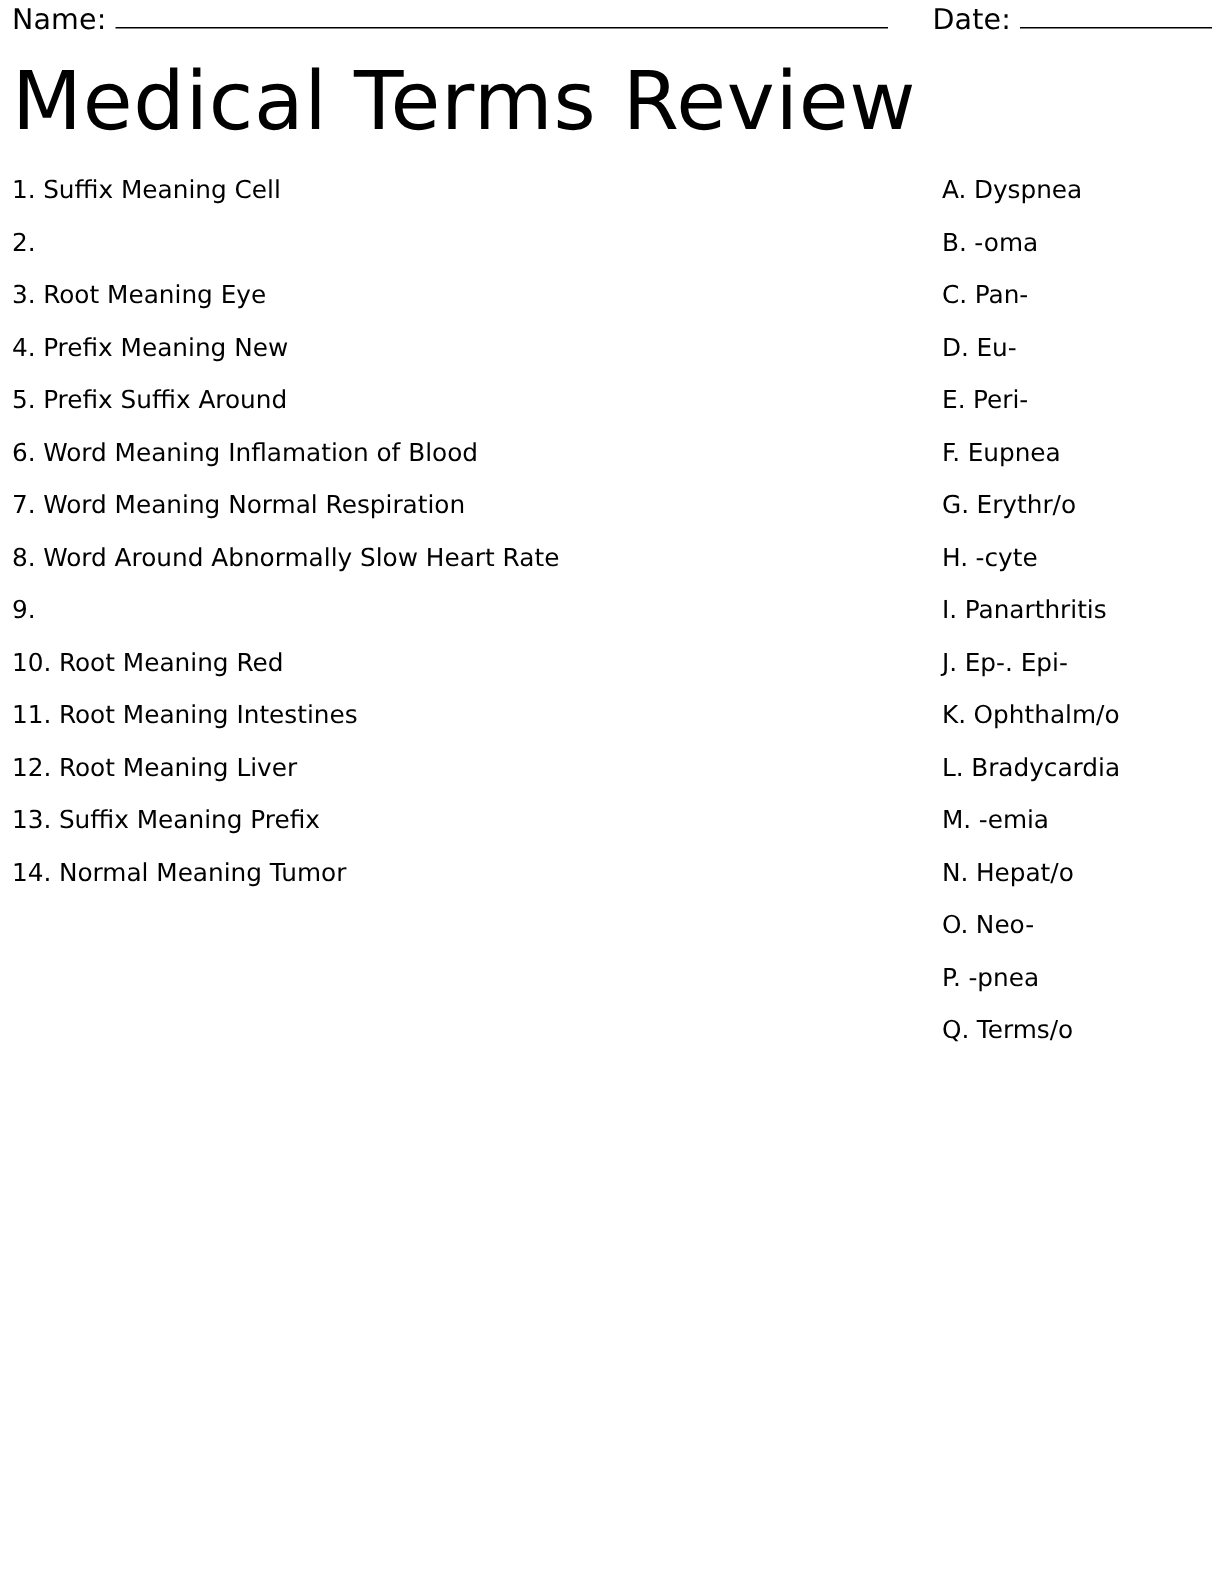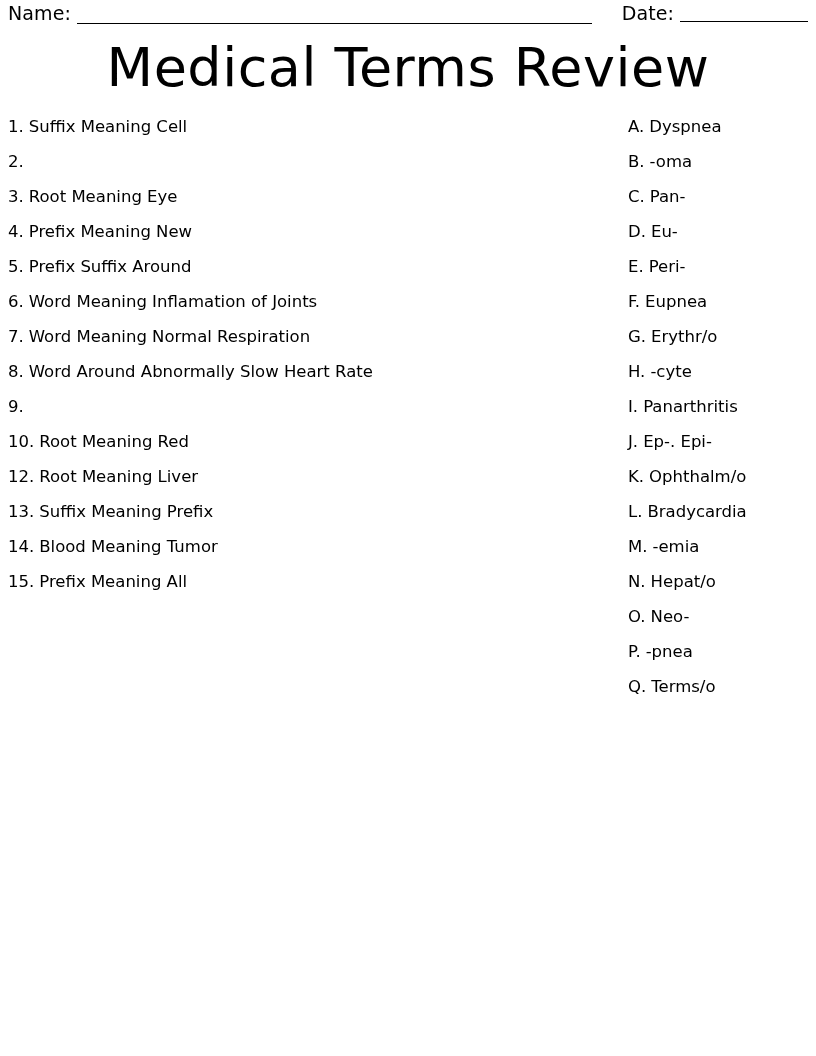--- a/index.html
+++ b/index.html
@@ -26,27 +26,27 @@
   .header-row {
     display: flex;
     align-items: baseline;
     justify-content: space-between;
     font-size: 19px;
     padding-top: 2px;
     white-space: nowrap;
   }
   .name-group {
     display: flex;
-    align-items: flex-end;
+    align-items: flex-start;
     flex: 1 1 auto;
     min-width: 0;
   }
   .date-group {
     display: flex;
-    align-items: center;
+    align-items: flex-start;
     flex: 0 0 auto;
     margin-left: 28px;
   }
   .field-label {
     font-size: 19px;
     letter-spacing: 0.1px;
   }
   .blank-name {
     flex: 1 1 auto;
     border-bottom: 1.6px solid #000;
@@ -57,21 +57,20 @@
   }
   .blank-date {
     width: 128px;
     border-bottom: 1.6px solid #000;
     height: 16px;
     margin-left: 6px;
   }
 
   
   .title {
-    text-align: center;
     font-family: "DejaVu Sans", sans-serif;
     font-size: 54px;
     font-weight: normal;
     letter-spacing: 0.5px;
     margin: 16px 0 22px 0;
     line-height: 1.05;
   }
 
   
   .columns {
@@ -133,52 +132,52 @@
       <div class="q-item">
         <span class="q-num">4.</span>
         <span class="q-text">Prefix Meaning New</span>
       </div>
       <div class="q-item">
         <span class="q-num">5.</span>
         <span class="q-text">Prefix Suffix Around</span>
       </div>
       <div class="q-item">
         <span class="q-num">6.</span>
-        <span class="q-text">Word Meaning Inflamation of Joints</span>
+        <span class="q-text">Word Meaning Inflamation of Blood</span>
       </div>
       <div class="q-item">
         <span class="q-num">7.</span>
         <span class="q-text">Word Meaning Normal Respiration</span>
       </div>
       <div class="q-item">
         <span class="q-num">8.</span>
         <span class="q-text">Word Around Abnormally Slow Heart Rate</span>
       </div>
       <div class="q-item">
         <span class="q-num">9.</span>
       </div>
       <div class="q-item">
         <span class="q-num">10.</span>
         <span class="q-text">Root Meaning Red</span>
       </div>
       <div class="q-item">
+        <span class="q-num">11.</span>
+        <span class="q-text">Root Meaning Intestines</span>
+      </div>
+      <div class="q-item">
         <span class="q-num">12.</span>
         <span class="q-text">Root Meaning Liver</span>
       </div>
       <div class="q-item">
         <span class="q-num">13.</span>
         <span class="q-text">Suffix Meaning Prefix</span>
       </div>
       <div class="q-item">
         <span class="q-num">14.</span>
-        <span class="q-text">Blood Meaning Tumor</span>
-      </div>
-      <div class="q-item">
-        <span class="q-num">15.</span>
-        <span class="q-text">Prefix Meaning All</span>
+        <span class="q-text">Normal Meaning Tumor</span>
       </div>
 
     </div>
 
     <div class="col-right">
 
       <div class="a-item">
         <span class="a-letter">A.</span>
         <span class="a-text">Dyspnea</span>
       </div>

